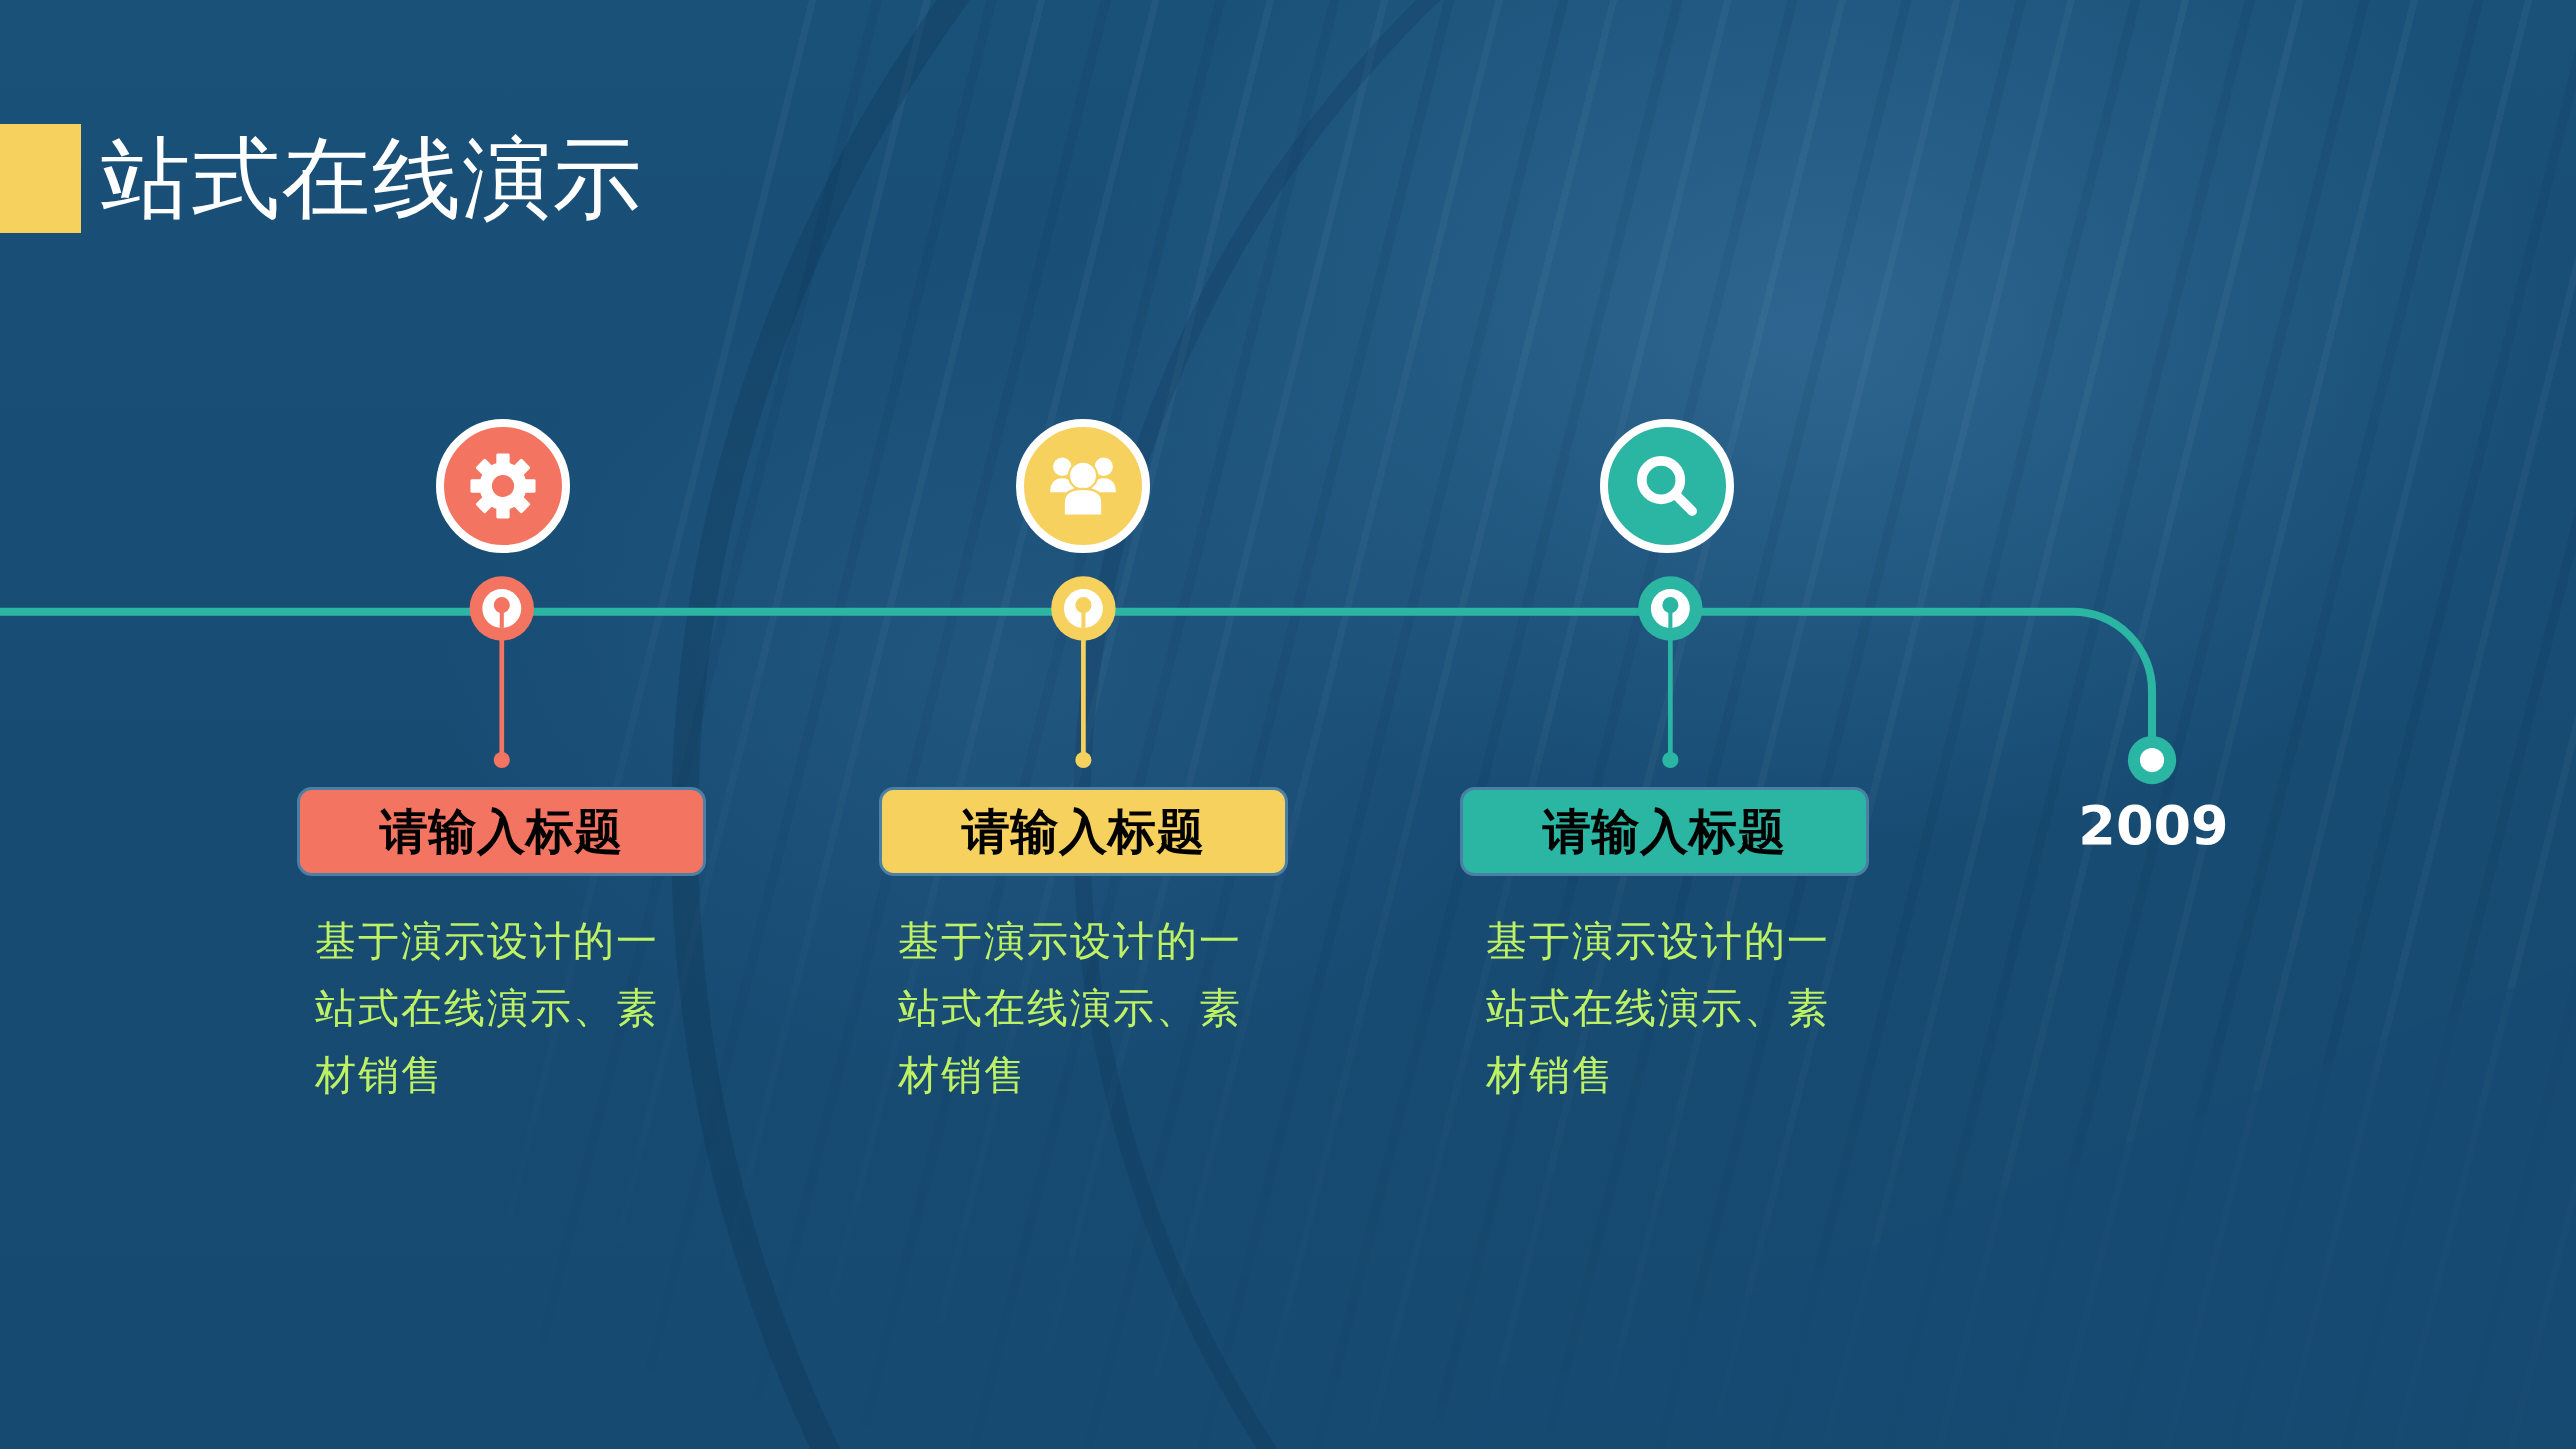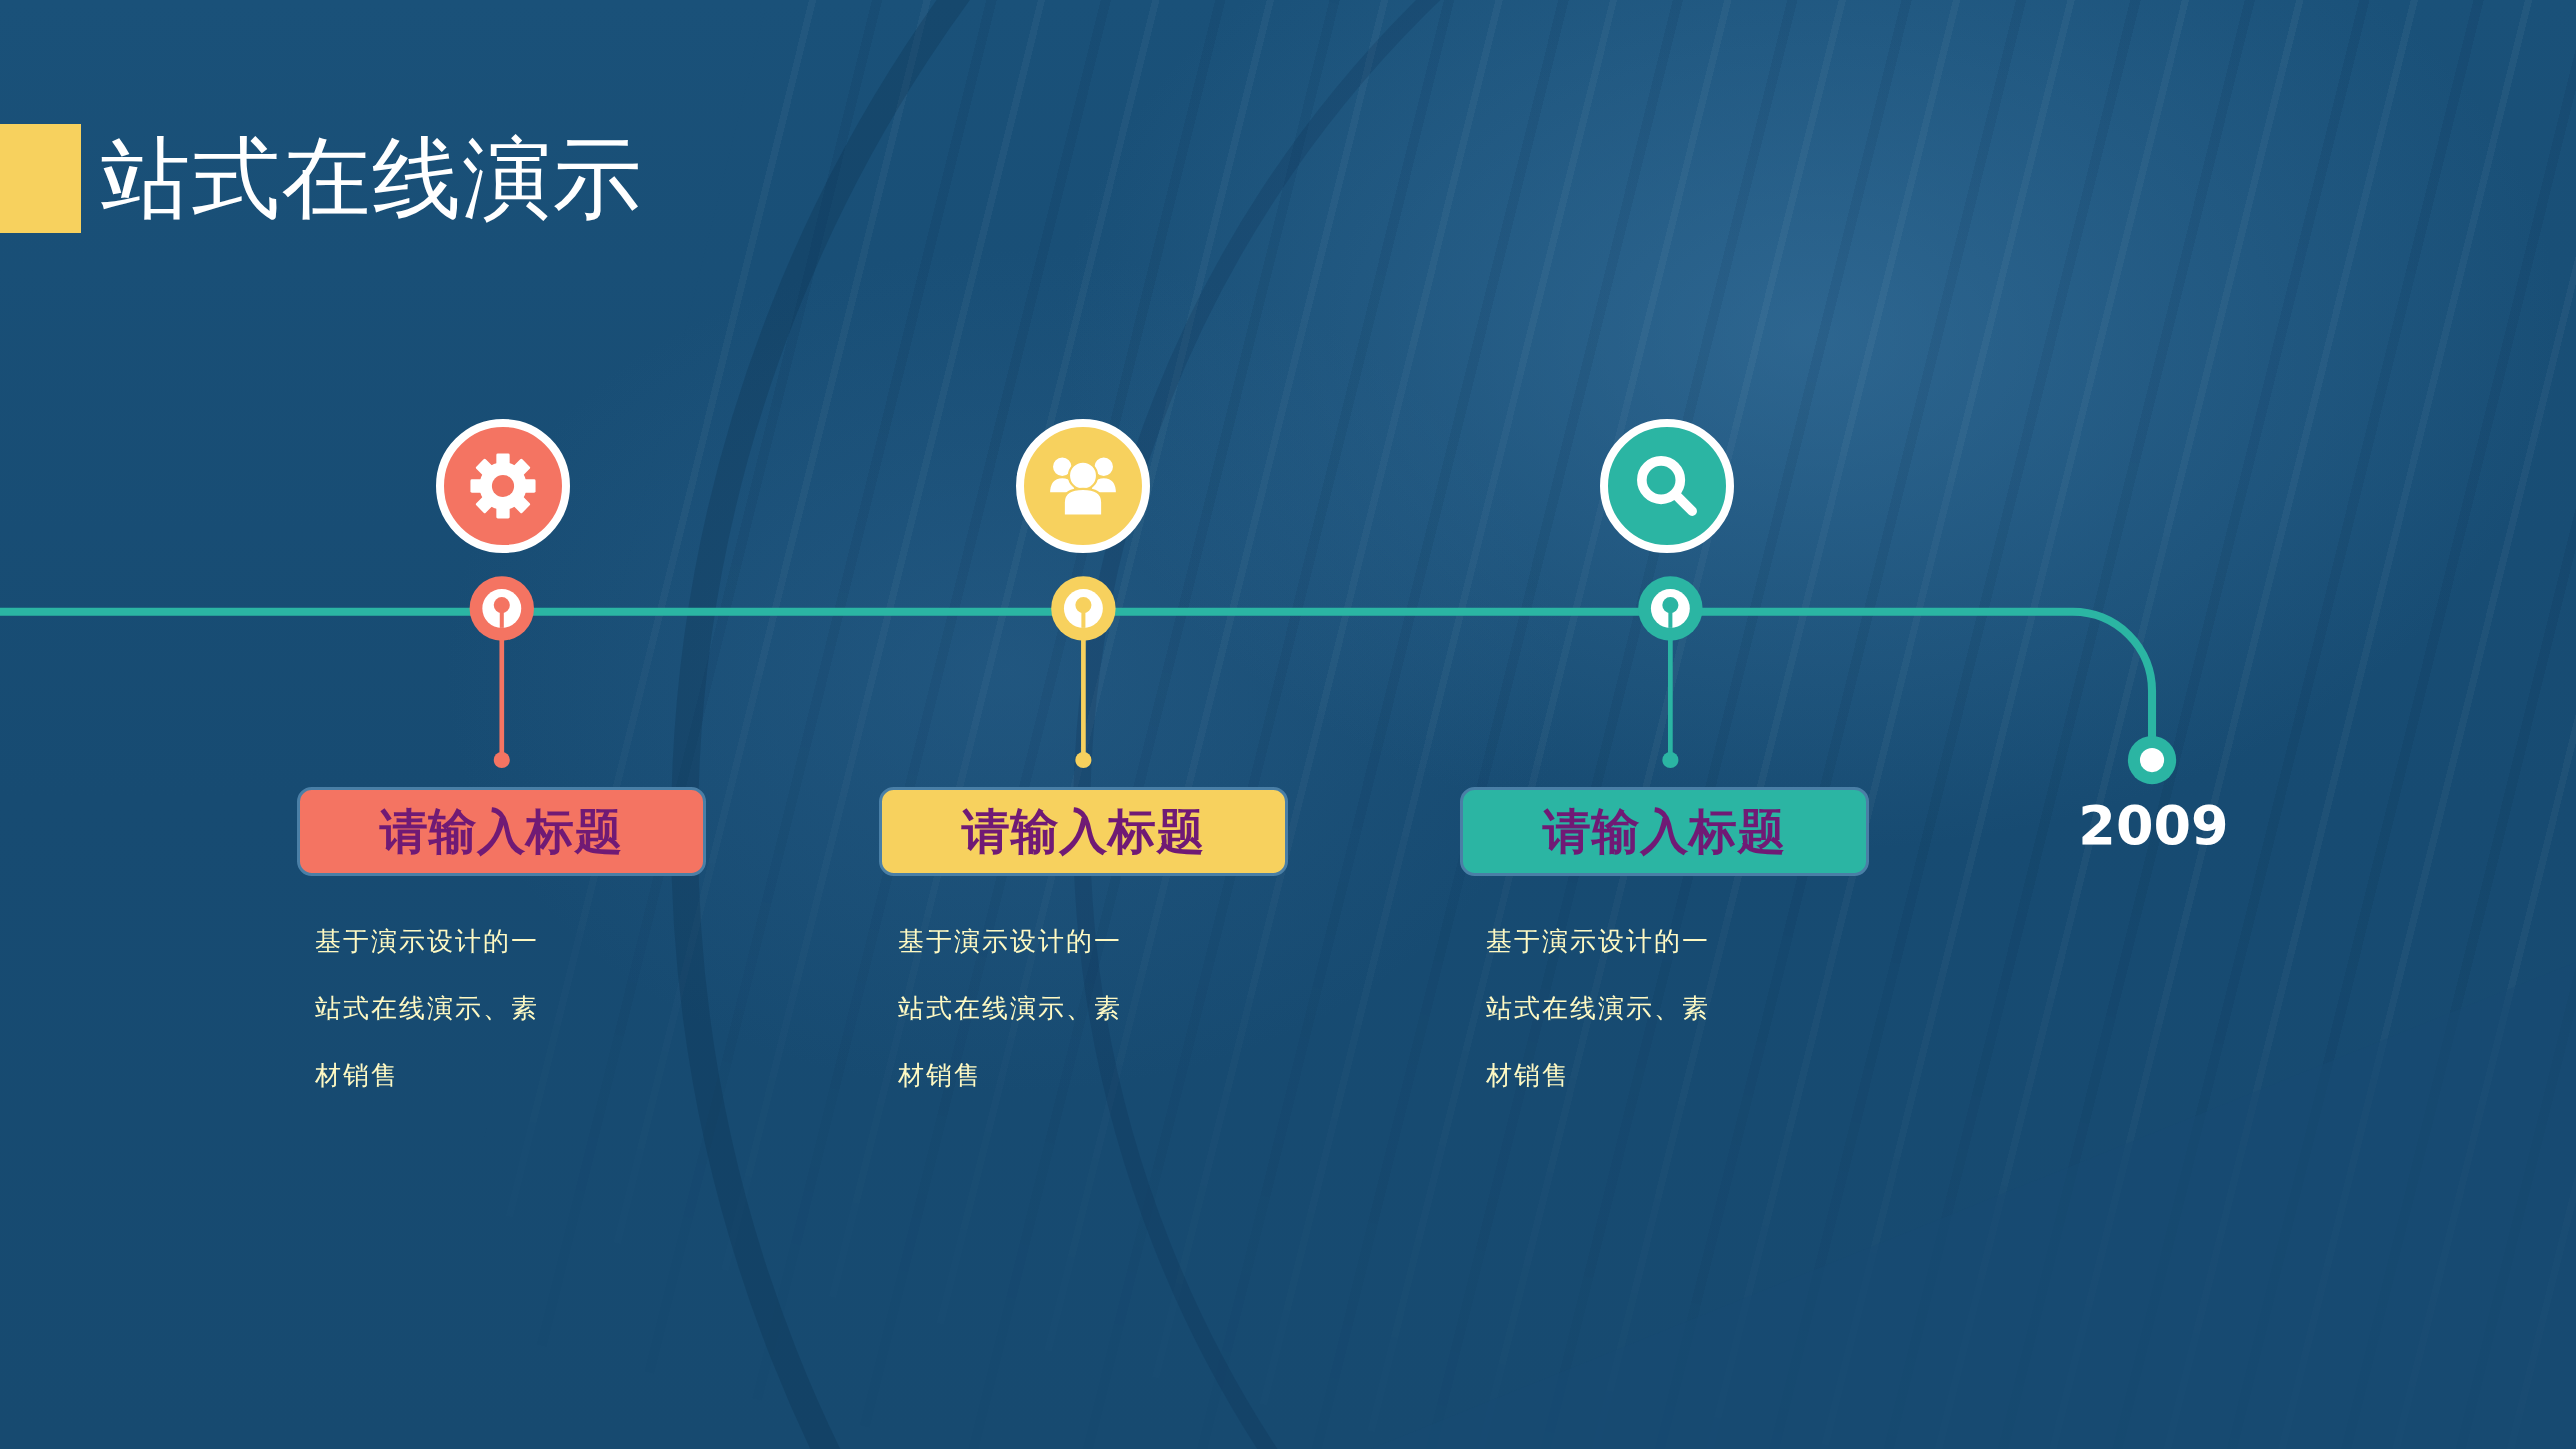--- a/index.html
+++ b/index.html
@@ -49,24 +49,24 @@
     position:absolute; width:134px; height:134px; border-radius:50%;
     border:8px solid #ffffff; box-sizing:border-box;
     display:flex; align-items:center; justify-content:center;
   }
   .icon-circle svg { width:74px; height:74px; }
 
   .label-box {
     position:absolute; width:409px; height:89px; box-sizing:border-box;
     border-radius:14.8px; border:3.4px solid #4a7fa6;
     display:flex; align-items:center; justify-content:center;
-    color:#701a75; font-weight:bold; font-size:48px; letter-spacing:0.7px;
+    color:#000000; font-weight:bold; font-size:48px; letter-spacing:0.7px;
   }
   .desc {
-    position:absolute; width:396px; color:#fef9c3; font-size:26px; line-height:67px;
+    position:absolute; width:396px; color:#bef264; font-size:41px; line-height:67px;
     letter-spacing:2px;
   }
   .desc div { white-space:nowrap; }
   .year {
     position:absolute; left:2053px; top:792px; width:201px; text-align:center;
     font-size:54px; font-weight:bold; color:#ffffff; line-height:67px;
   }
 </style>
 </head>
 <body>

